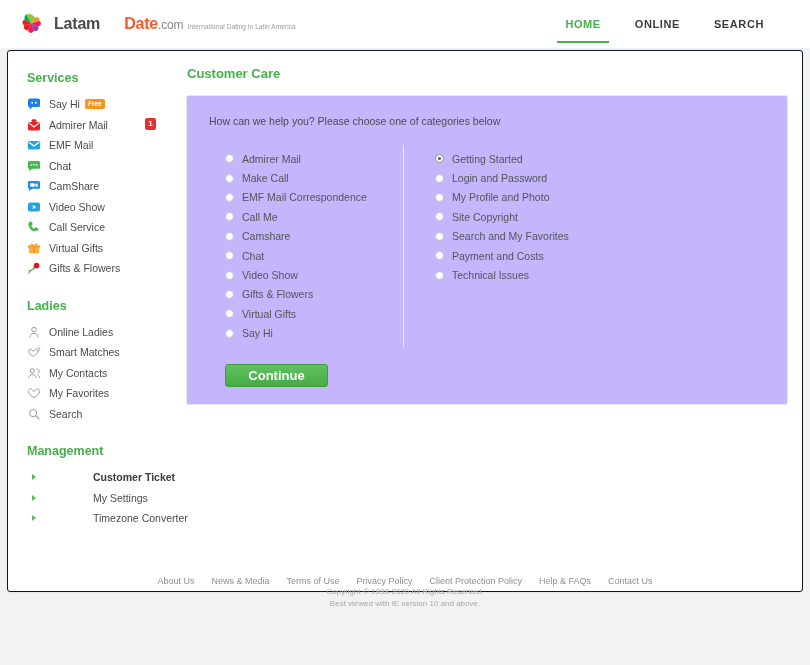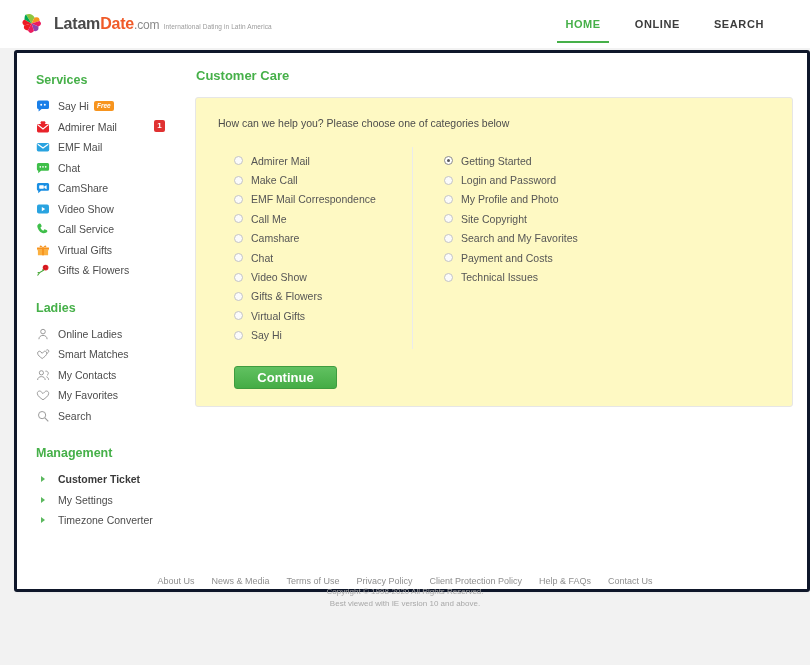--- a/index.html
+++ b/index.html
@@ -28,21 +28,21 @@
     justify-content: space-between;
     padding: 0 46px 0 18px;
   }
   .brand { display: flex; align-items: center; gap: 8px; }
   .brand-logo { width: 28px; height: 28px; position: relative; flex: 0 0 auto; }
   .brand-text { line-height: 1.05; }
   .brand-name {
     font-size: 16px; font-weight: bold; color: #4a4a4a;
     letter-spacing: -0.2px; white-space: nowrap;
   }
-  .brand-name .b-date { color: #f05a28; }
+  .brand-name .b-date { color: #f05a28; margin-left: 24px; }
   .brand-name .b-com { color: #8a8a8a; font-weight: normal; font-size: 12px; }
   .brand-tag {
     font-size: 6.5px; color: #9a9a9a; margin-top: 1px; white-space: nowrap;
     letter-spacing: 0.1px;
   }
 
   .topnav { display: flex; align-items: center; gap: 34px; height: 48px; }
   .topnav-item {
     font-size: 11px; font-weight: bold; color: #3c3c3c;
     letter-spacing: 0.6px;
@@ -51,23 +51,23 @@
   }
   .topnav-item.active { color: #46b049; }
   .topnav-item.active:after {
     content: ""; position: absolute; left: -8px; right: -8px; bottom: 5px;
     height: 2px; background: #46b049;
   }
 
   
   .card {
     position: absolute;
-    left: 14px; top: 50px; width: 796px; height: 542px;
+    left: 7px; top: 50px; width: 796px; height: 542px;
     background: #ffffff;
-    border: 3px solid #0f172a;
+    border: 1px solid #0f172a;
     border-radius: 3px;
     box-shadow: 0 1px 2px rgba(0,0,0,0.04);
     display: flex;
   }
 
   
   .sidebar { width: 168px; padding: 14px 0 0 19px; flex: 0 0 auto; }
   .side-group { margin-bottom: 5px; }
   .side-title {
     font-size: 12.5px; font-weight: bold; color: #46b049;
@@ -102,33 +102,33 @@
     padding: 0 2px;
   }
 
   .arrow-ico {
     width: 0; height: 0;
     border-left: 4px solid #5bb85e;
     border-top: 3px solid transparent;
     border-bottom: 3px solid transparent;
   }
 
-  .side-item.mgmt { height: 20.5px; }
+  .side-item.mgmt { height: 20.5px; gap: 44px; }
   .side-group.mgmt-group .side-item { margin-bottom: 0; }
 
   
   .content { flex: 1 1 auto; padding: 15px 14px 0 10px; }
   .content-title {
     font-size: 13px; font-weight: bold; color: #46b049;
     margin: 0 0 14px 1px;
   }
   .panel {
     border: 1px solid #e6e6e6;
     border-radius: 3px;
-    background: #fef9c3;
+    background: #c4b5fd;
     padding: 17px 20px 33px 20px;
     height: 310px;
   }
   .panel-q { font-size: 10.5px; color: #4c4c4c; margin: 2px 0 0 2px; }
 
   .radio-wrap {
     display: flex;
     margin-top: 22px;
     position: relative;
   }

